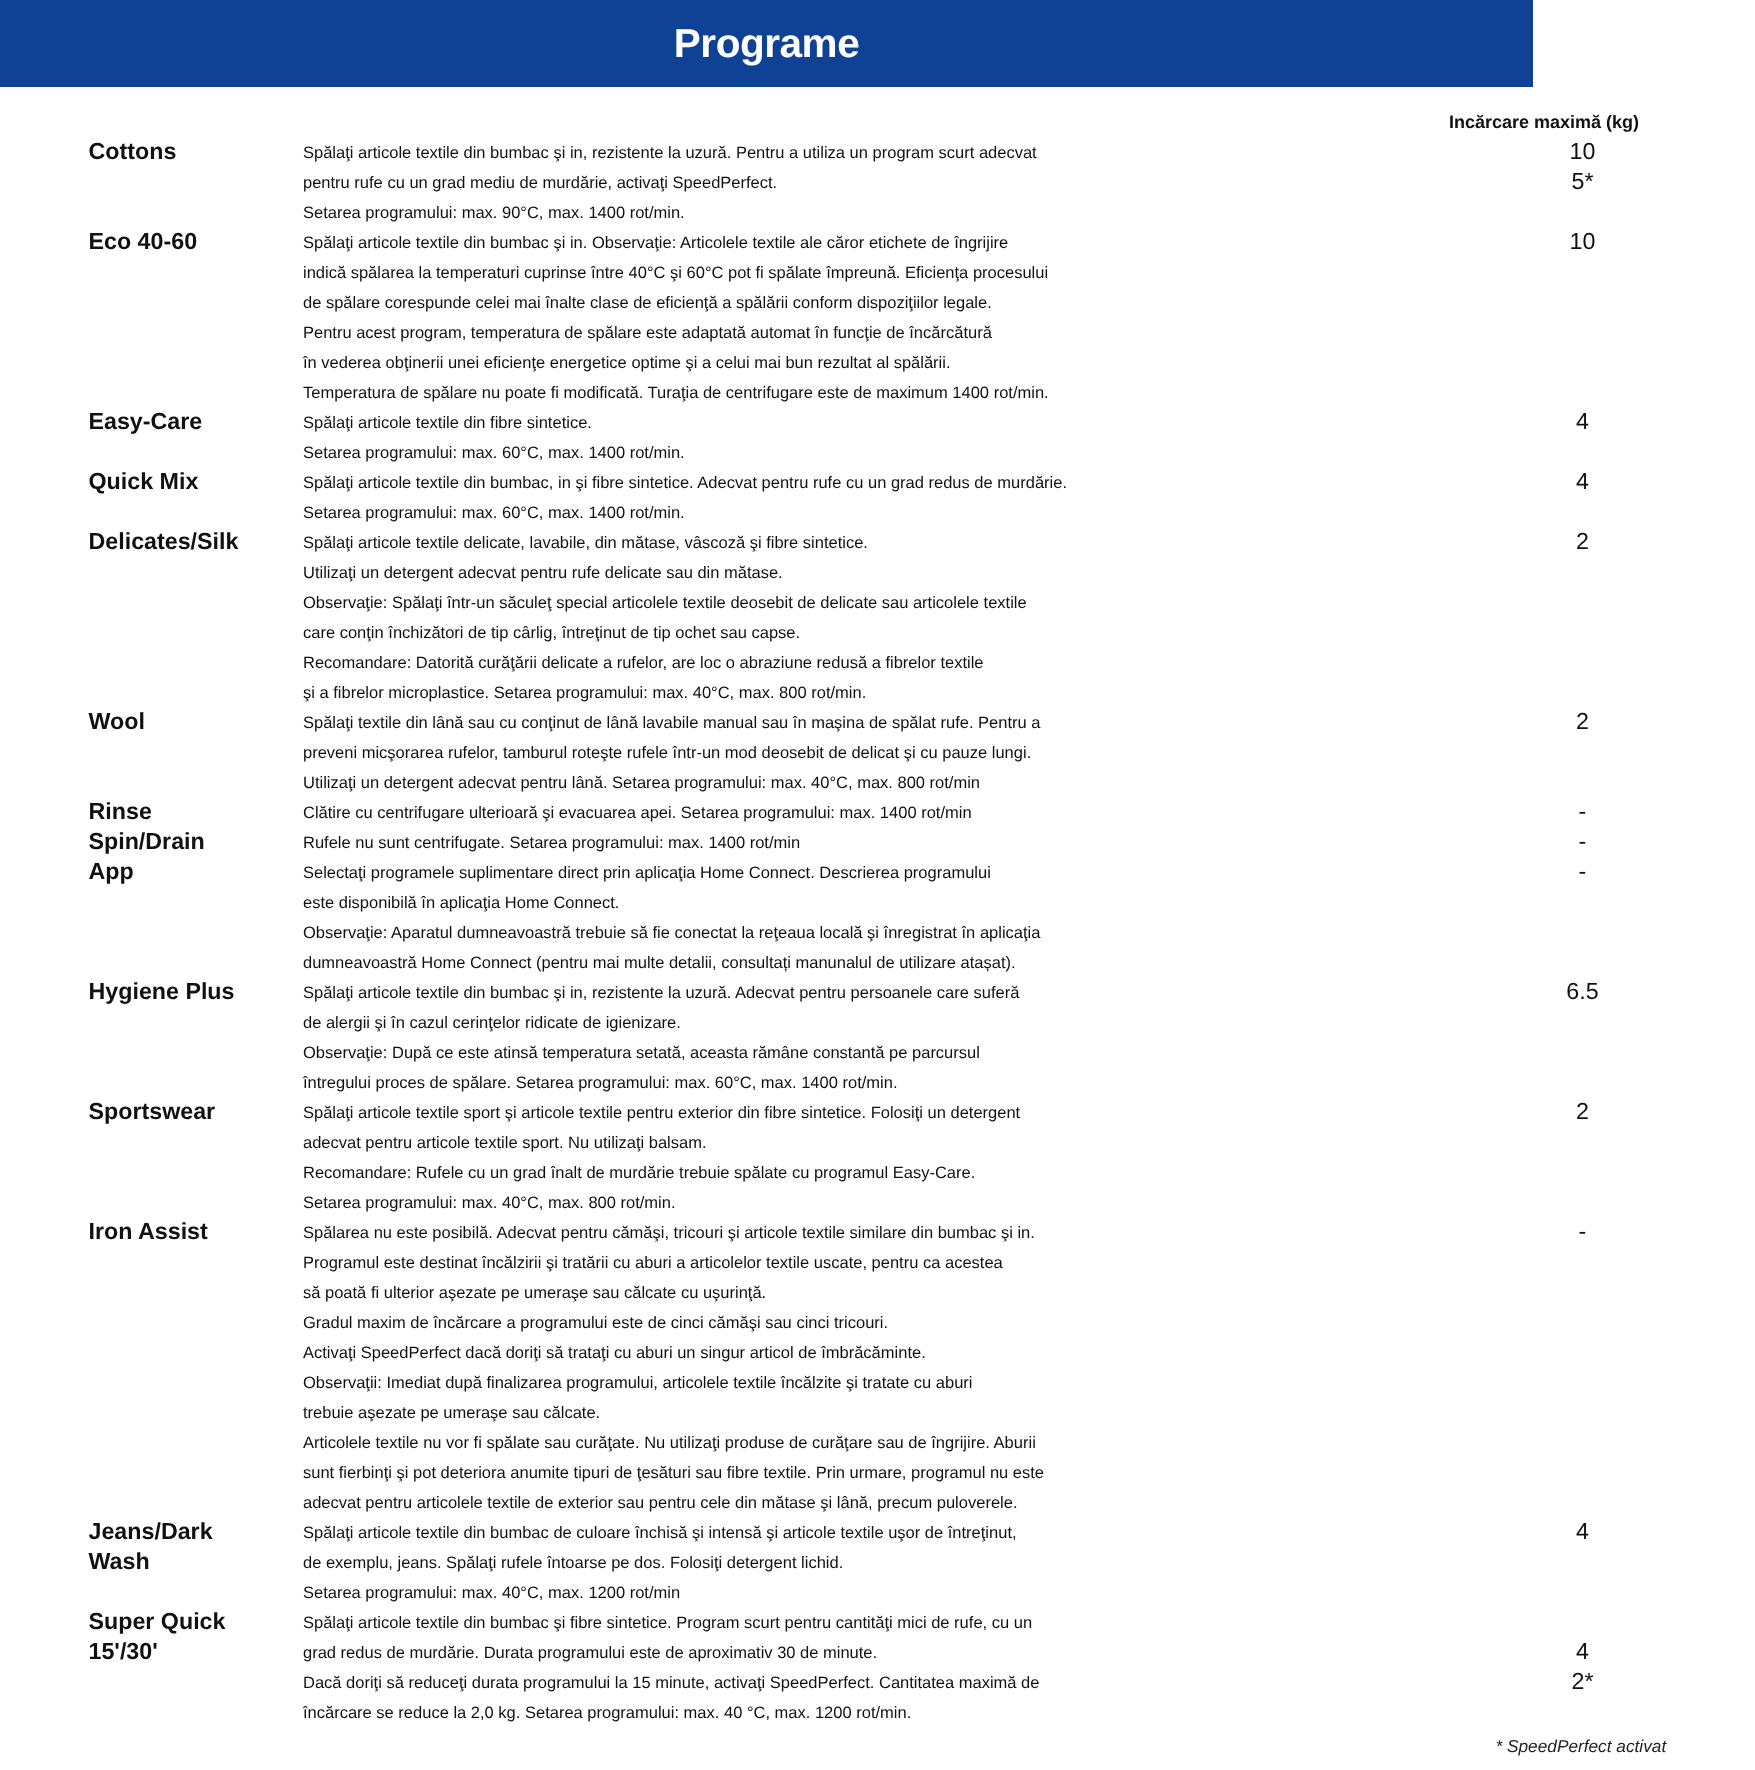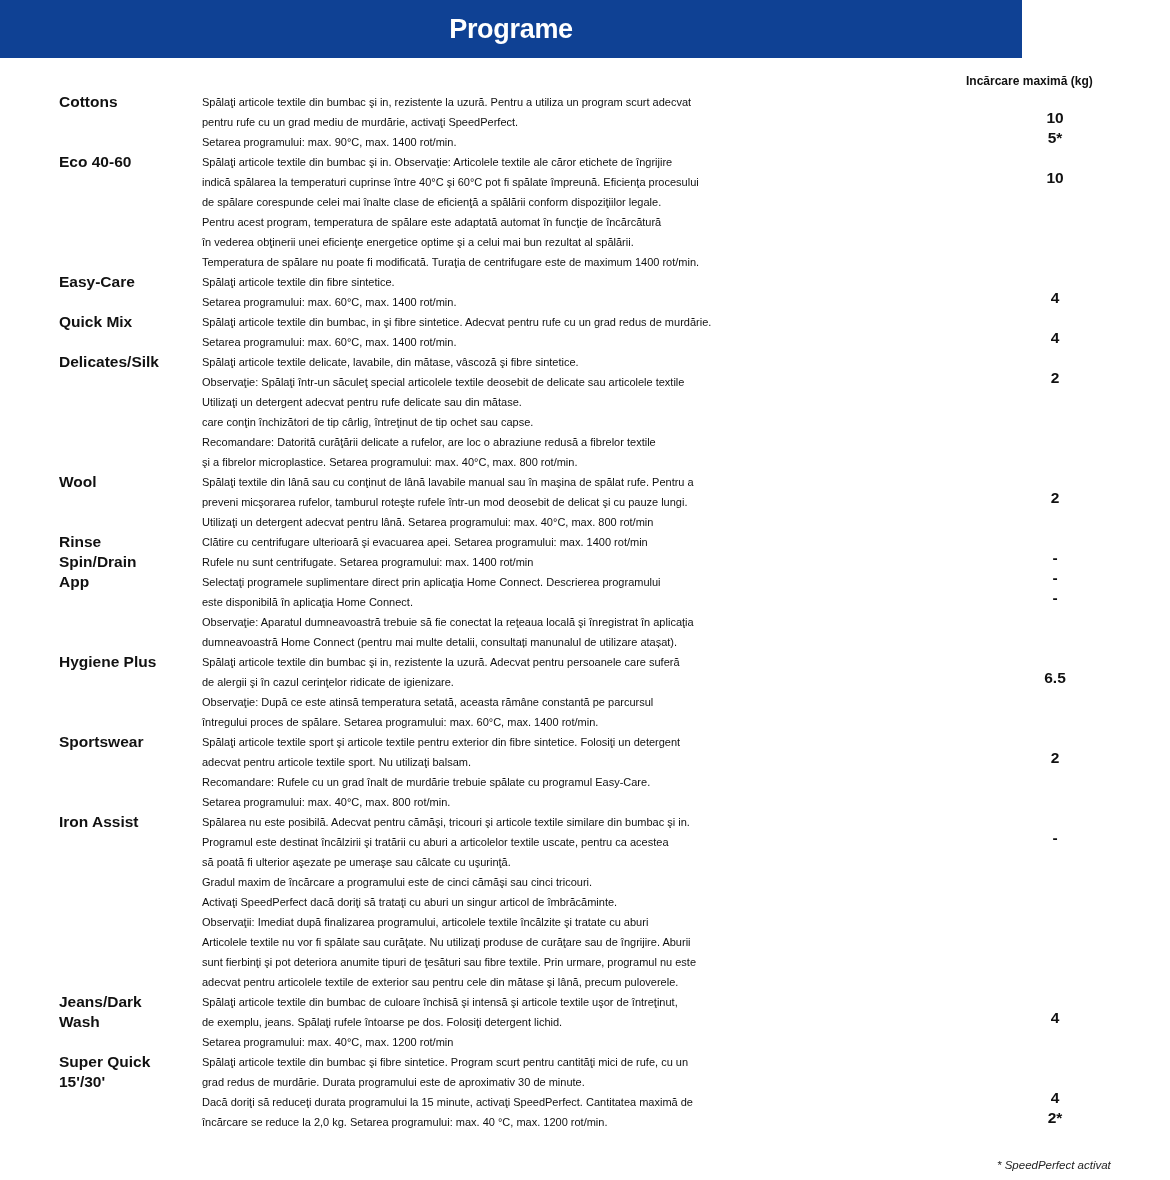--- a/index.html
+++ b/index.html
@@ -9,21 +9,21 @@
             background: #0f4194; display: flex; align-items: center; justify-content: center; }
   .header h1 { margin: 0; color: #ffffff; font-size: 27px; font-weight: bold; letter-spacing: -0.3px; }
   .col-header { position: absolute; left: 966px; top: 74px; font-size: 12px; font-weight: bold; white-space: nowrap; }
   .rows { position: absolute; left: 0; top: 92px; width: 1170px; }
   .row { position: relative; }
   .line { height: 20px; line-height: 20px; font-size: 11px; white-space: nowrap; position: relative; }
   .name { position: absolute; left: 59px; top: 0; font-weight: bold; font-size: 15.5px; line-height: 20px; }
   .name div { height: 20px; }
   .desc { margin-left: 202px; }
   .desc b { font-weight: normal; }
-  .load { position: absolute; left: 1005px; width: 100px; text-align: center; font-weight: bold; font-size: 15.5px; line-height: 20px; margin-top: 16px; }
+  .load { position: absolute; left: 1005px; width: 100px; text-align: center; font-weight: normal; font-size: 15.5px; line-height: 20px; }
   .footnote { position: absolute; left: 997px; top: 1159px; font-size: 11.5px; font-style: italic; color: #222; white-space: nowrap; }
 </style>
 </head>
 <body>
 
 <div class="header">
   <h1>Programe</h1>
 </div>
 
 <div class="col-header">Incărcare maximă (kg)</div>
@@ -65,22 +65,22 @@
       </div>
       <div class="line"><span class="desc"><span>Spălaţi articole textile din bumbac, in şi fibre sintetice. Adecvat pentru rufe cu un grad redus de murdărie.</span></span></div>
       <div class="line"><span class="desc"><span>Setarea programului: max. 60°C, max. 1400 rot/min.</span></span></div>
       <div class="load" style="top: 0px;">4</div>
     </div>
     <div class="row">
       <div class="name">
         <div>Delicates/Silk</div>
       </div>
       <div class="line"><span class="desc"><span>Spălaţi articole textile delicate, lavabile, din mătase, vâscoză şi fibre sintetice.</span></span></div>
+      <div class="line"><span class="desc"><span>Utilizaţi un detergent adecvat pentru rufe delicate sau din mătase.</span></span></div>
       <div class="line"><span class="desc"><b>Observaţie:</b><span> Spălaţi într-un săculeţ special articolele textile deosebit de delicate sau articolele textile</span></span></div>
-      <div class="line"><span class="desc"><span>Utilizaţi un detergent adecvat pentru rufe delicate sau din mătase.</span></span></div>
       <div class="line"><span class="desc"><span>care conţin închizători de tip cârlig, întreţinut de tip ochet sau capse.</span></span></div>
       <div class="line"><span class="desc"><b>Recomandare:</b><span> Datorită curăţării delicate a rufelor, are loc o abraziune redusă a fibrelor textile</span></span></div>
       <div class="line"><span class="desc"><span>şi a fibrelor microplastice. Setarea programului: max. 40°C, max. 800 rot/min.</span></span></div>
       <div class="load" style="top: 0px;">2</div>
     </div>
     <div class="row">
       <div class="name">
         <div>Wool</div>
       </div>
       <div class="line"><span class="desc"><span>Spălaţi textile din lână sau cu conţinut de lână lavabile manual sau în maşina de spălat rufe. Pentru a</span></span></div>
@@ -135,20 +135,21 @@
     <div class="row">
       <div class="name">
         <div>Iron Assist</div>
       </div>
       <div class="line"><span class="desc"><b>Spălarea nu este posibilă.</b><span> Adecvat pentru cămăşi, tricouri şi articole textile similare din bumbac şi in.</span></span></div>
       <div class="line"><span class="desc"><span>Programul este  destinat încălzirii şi tratării cu aburi a articolelor textile uscate, pentru ca acestea</span></span></div>
       <div class="line"><span class="desc"><span>să poată fi ulterior aşezate pe umeraşe sau călcate cu uşurinţă.</span></span></div>
       <div class="line"><span class="desc"><span>Gradul maxim de încărcare a programului este de cinci cămăşi sau cinci tricouri.</span></span></div>
       <div class="line"><span class="desc"><span>Activaţi SpeedPerfect dacă doriţi să trataţi cu aburi un singur articol de îmbrăcăminte.</span></span></div>
       <div class="line"><span class="desc"><b>Observaţii:</b><span> Imediat după finalizarea programului, articolele textile încălzite şi tratate cu aburi</span></span></div>
+      <div class="line"><span class="desc"><span>trebuie aşezate pe umeraşe sau călcate.</span></span></div>
       <div class="line"><span class="desc"><span>Articolele textile nu vor fi spălate sau curăţate. Nu utilizaţi produse de curăţare sau de îngrijire. Aburii</span></span></div>
       <div class="line"><span class="desc"><span>sunt fierbinţi şi pot deteriora anumite tipuri de ţesături sau fibre textile. Prin urmare, programul nu este</span></span></div>
       <div class="line"><span class="desc"><span>adecvat pentru articolele textile de exterior sau pentru cele din mătase şi lână, precum puloverele.</span></span></div>
       <div class="load" style="top: 0px;">-</div>
     </div>
     <div class="row">
       <div class="name">
         <div>Jeans/Dark</div>
         <div>Wash</div>
       </div>

